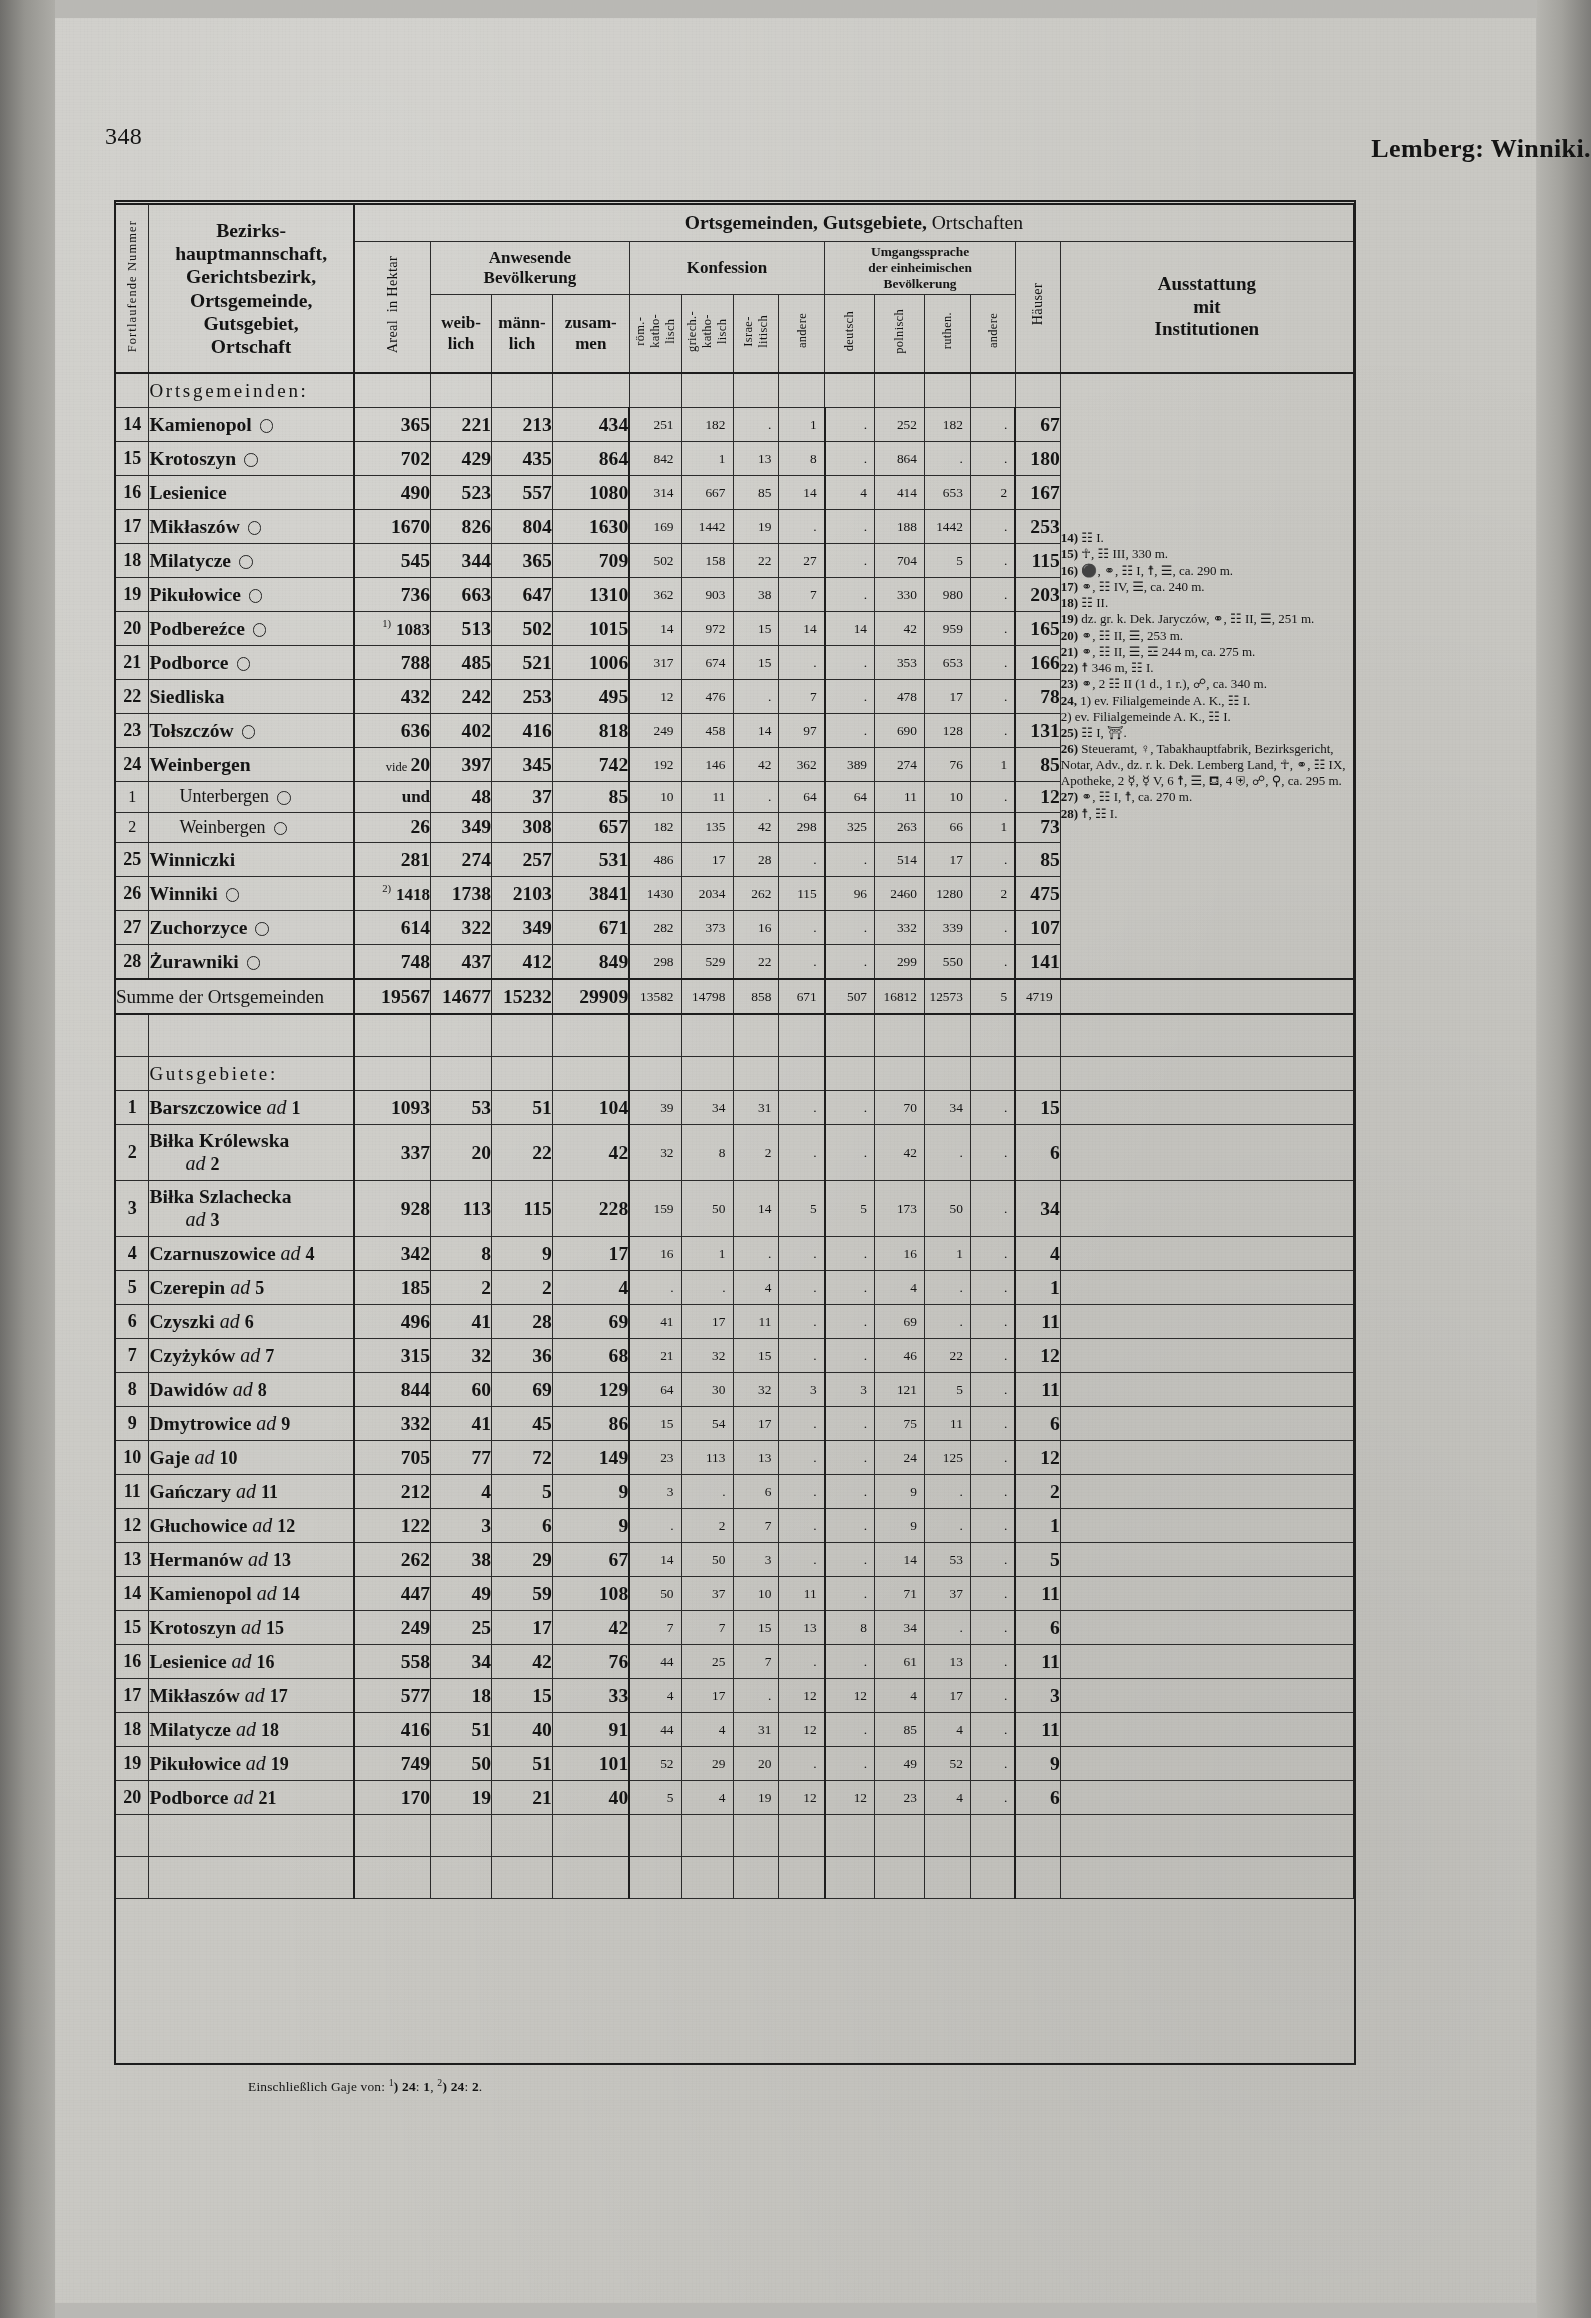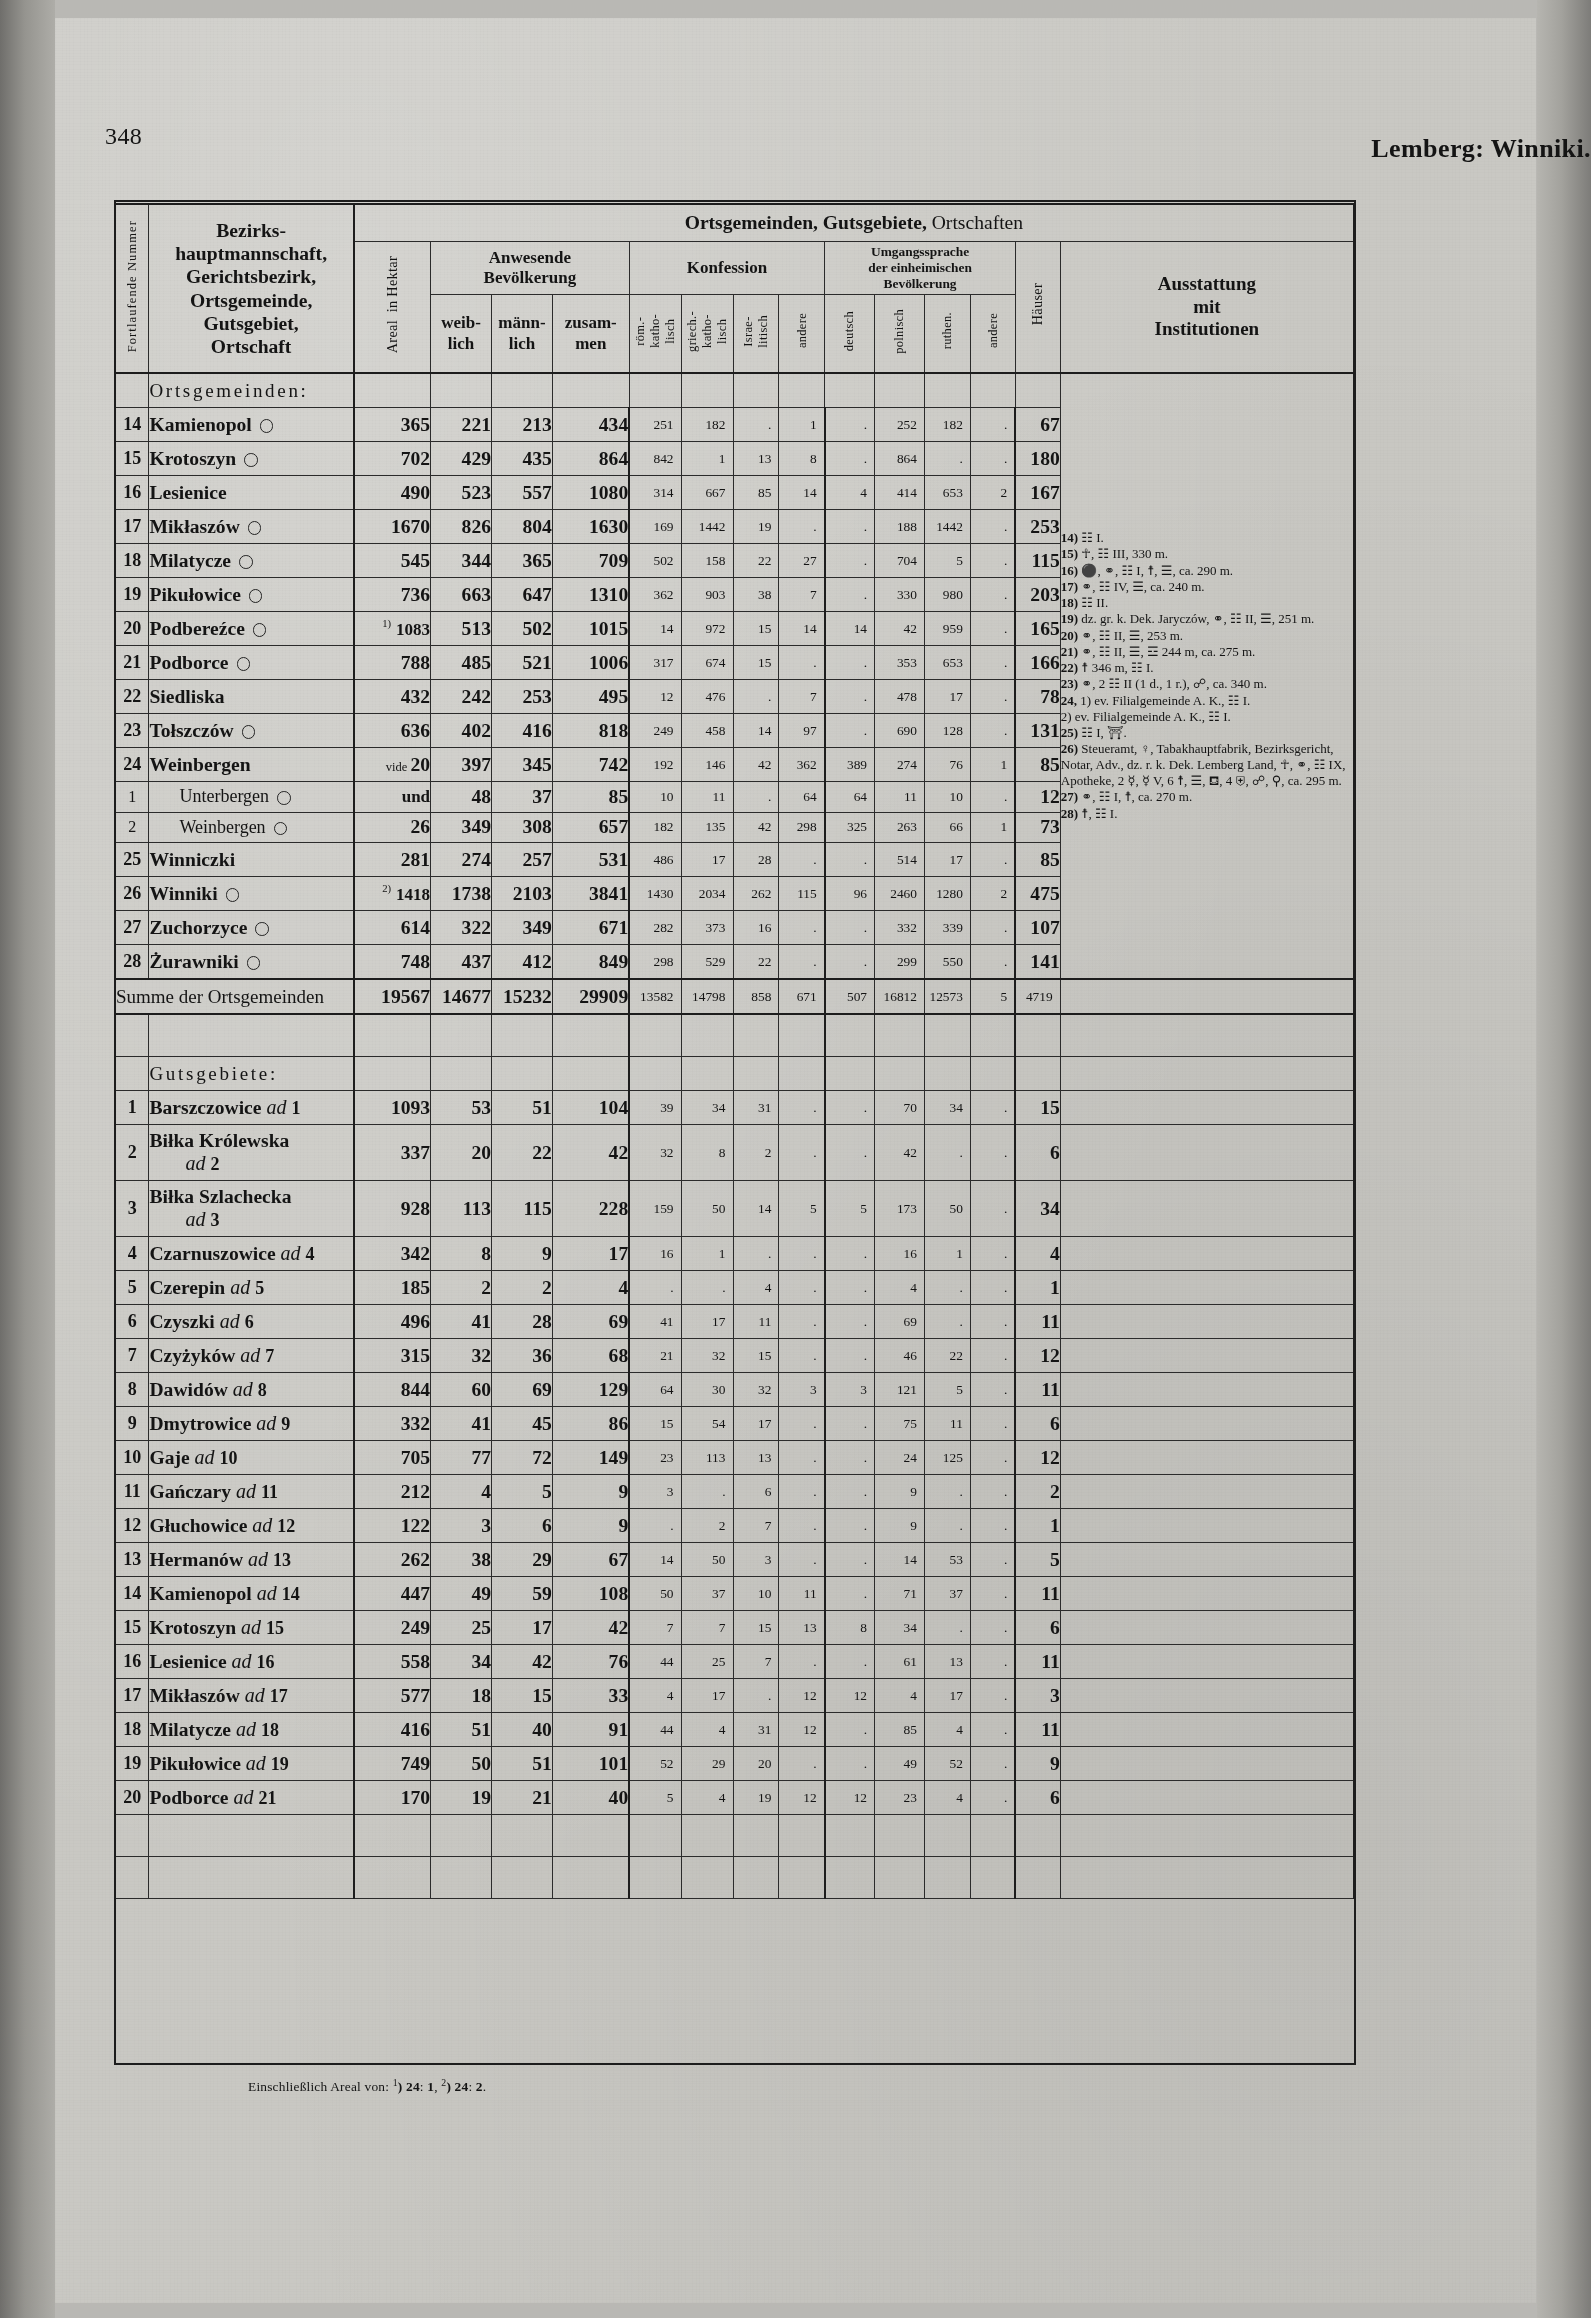--- a/index.html
+++ b/index.html
@@ -1043,17 +1043,17 @@
         <td class=""></td>
         <td class=""></td>
         <td class="dbl-r"></td>
         <td class=""></td>
         <td class="thick-r"></td>
       </tr>
     </tbody>
 </table>
 
 <div class="footnote">
-  <span>Einschließlich Areal von:</span>
+  <span>Einschließlich Gaje von:</span>
   <span class="smallsup">1</span><b>) 24</b>: <b>1</b>,
   <span class="smallsup">2</span><b>) 24</b>: <b>2</b>.
 </div>
 
 
 </body></html>

